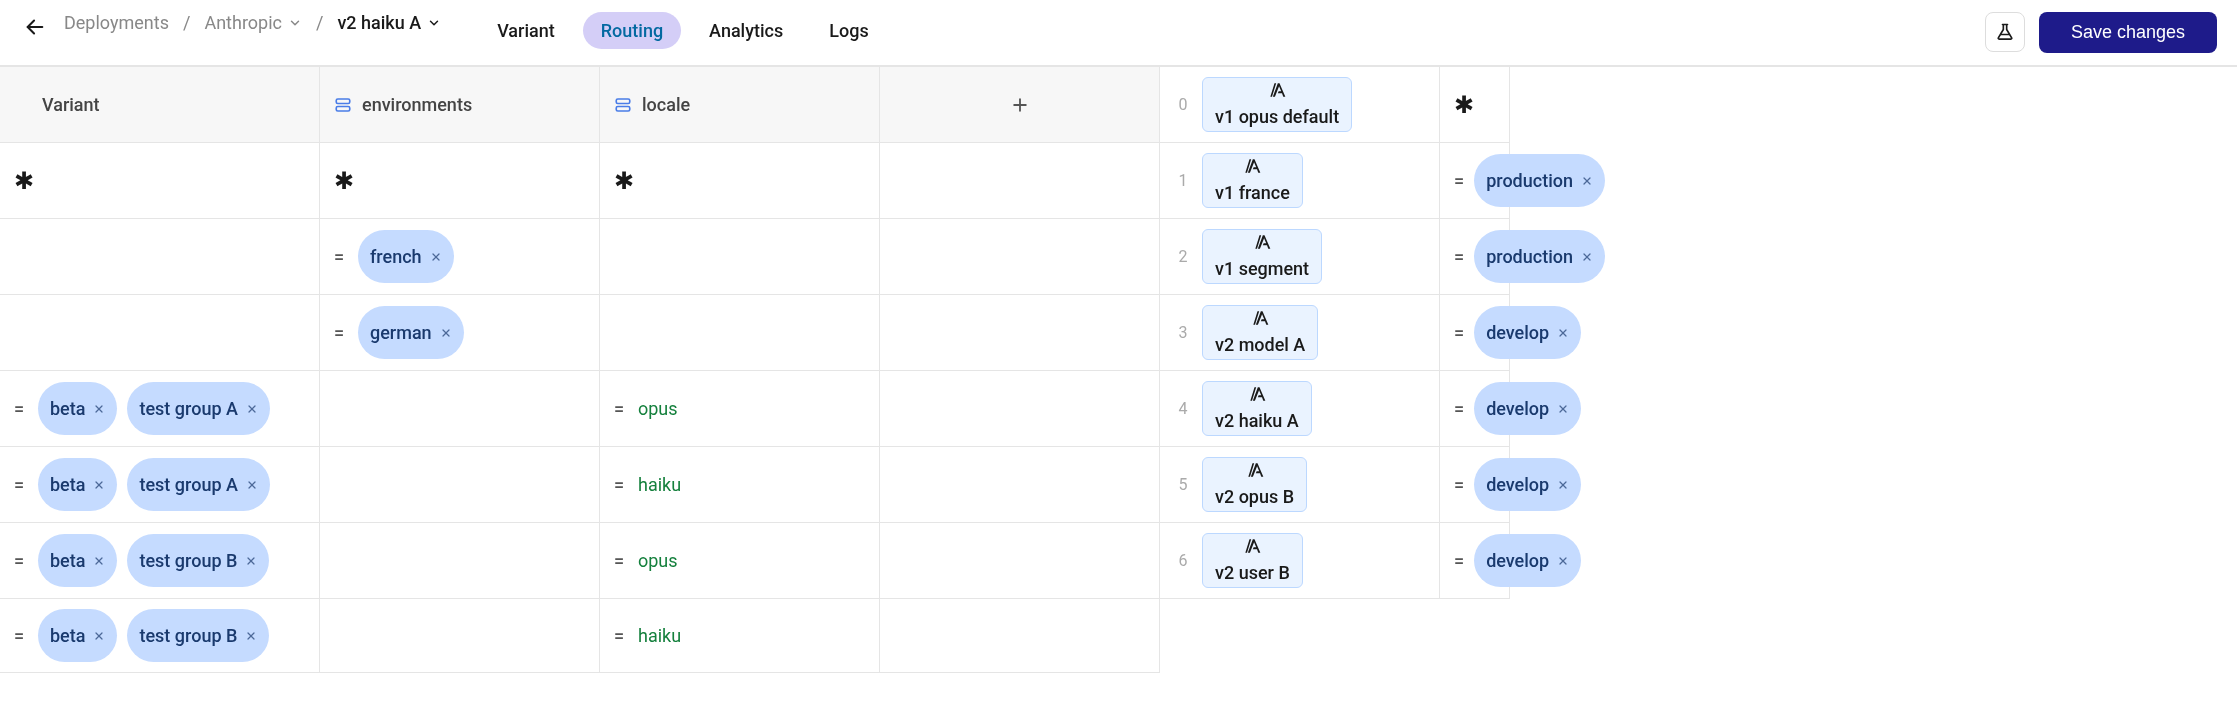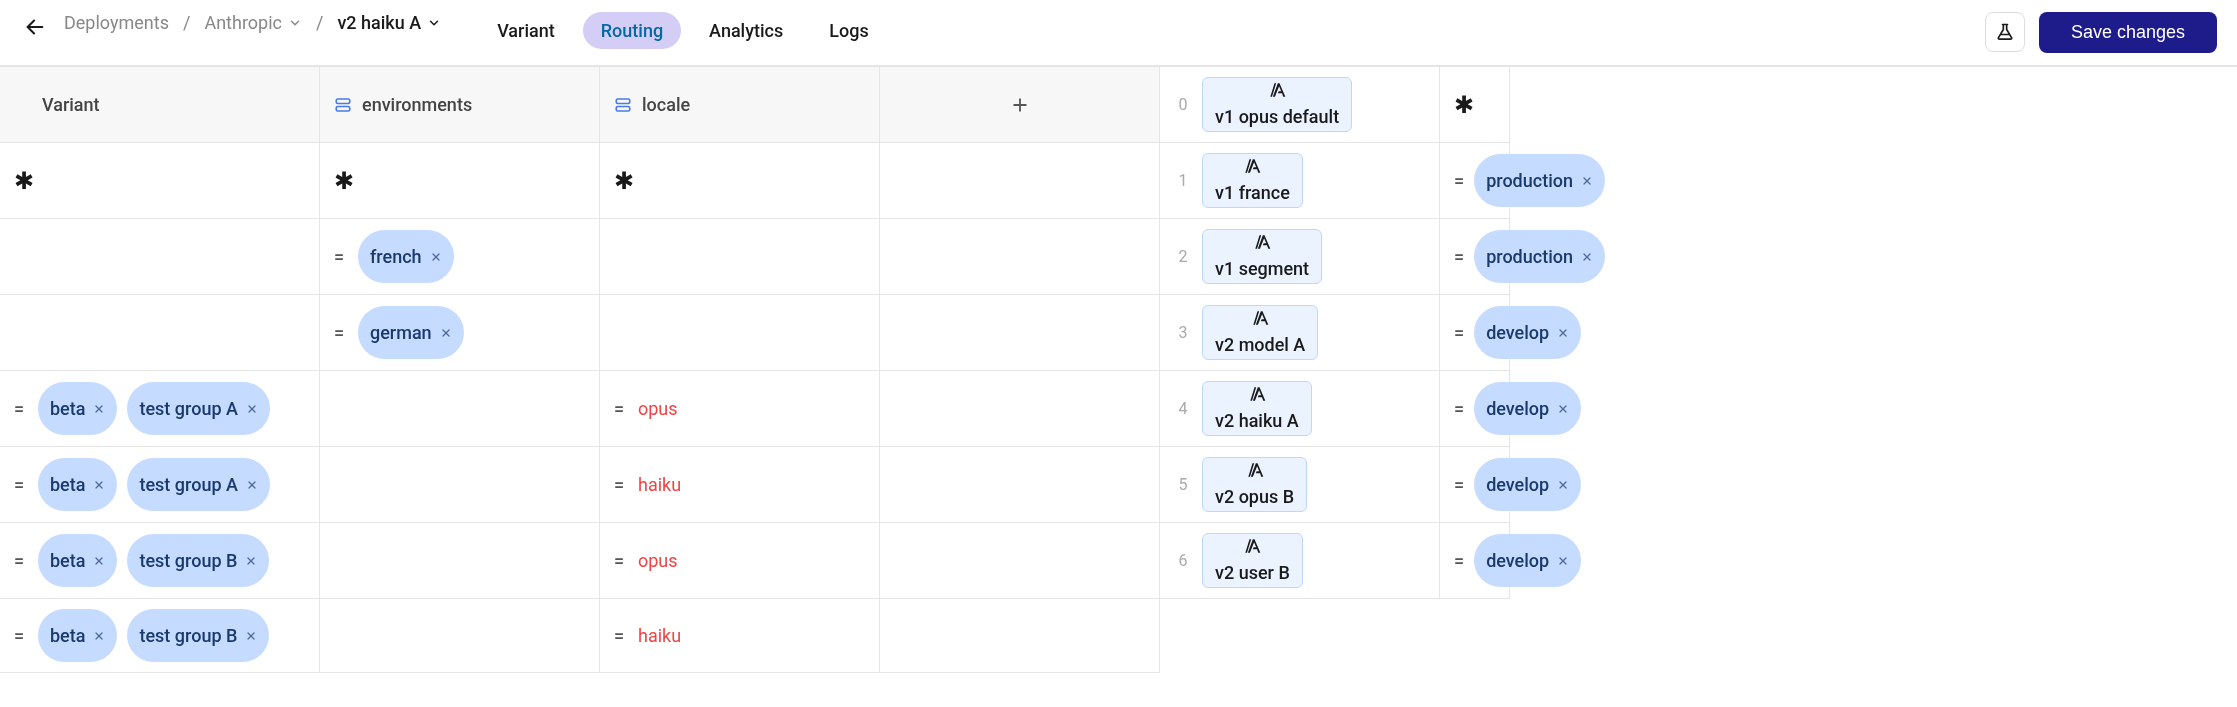--- a/index.html
+++ b/index.html
@@ -120,21 +120,21 @@
       padding: 16px 12px;
       font-weight: 500;
       color: #1a3a6e;
     }
     .tag .x {
       cursor: pointer;
       opacity: 0.7;
       display: flex;
     }
     .star { font-size: 24px; color: #1a1a1a; }
-    .plainval { color: #ef4444; }
+    .plainval { color: #15803d; }
     .col-icon { display: flex; align-items: center; }
     .chev { display: inline-flex; }
     .add-col { justify-content: center; cursor: pointer; }
     svg { display: block; }
   </style>
 </head>
 <body>
 
 <div class="topbar">
   <div class="back-btn">

